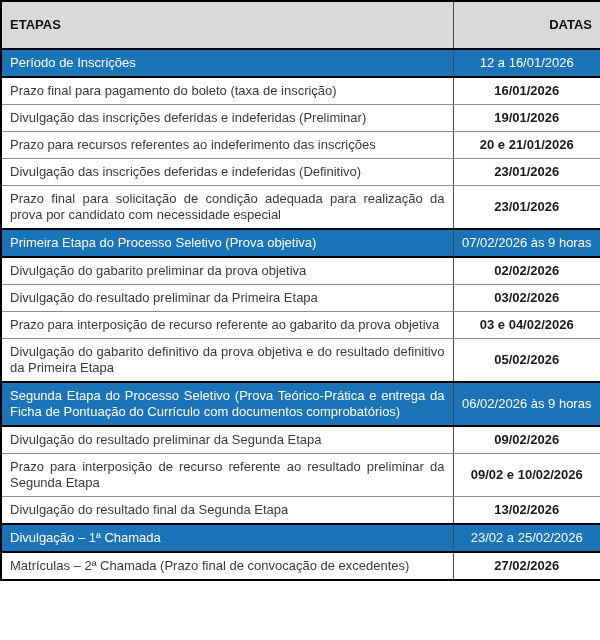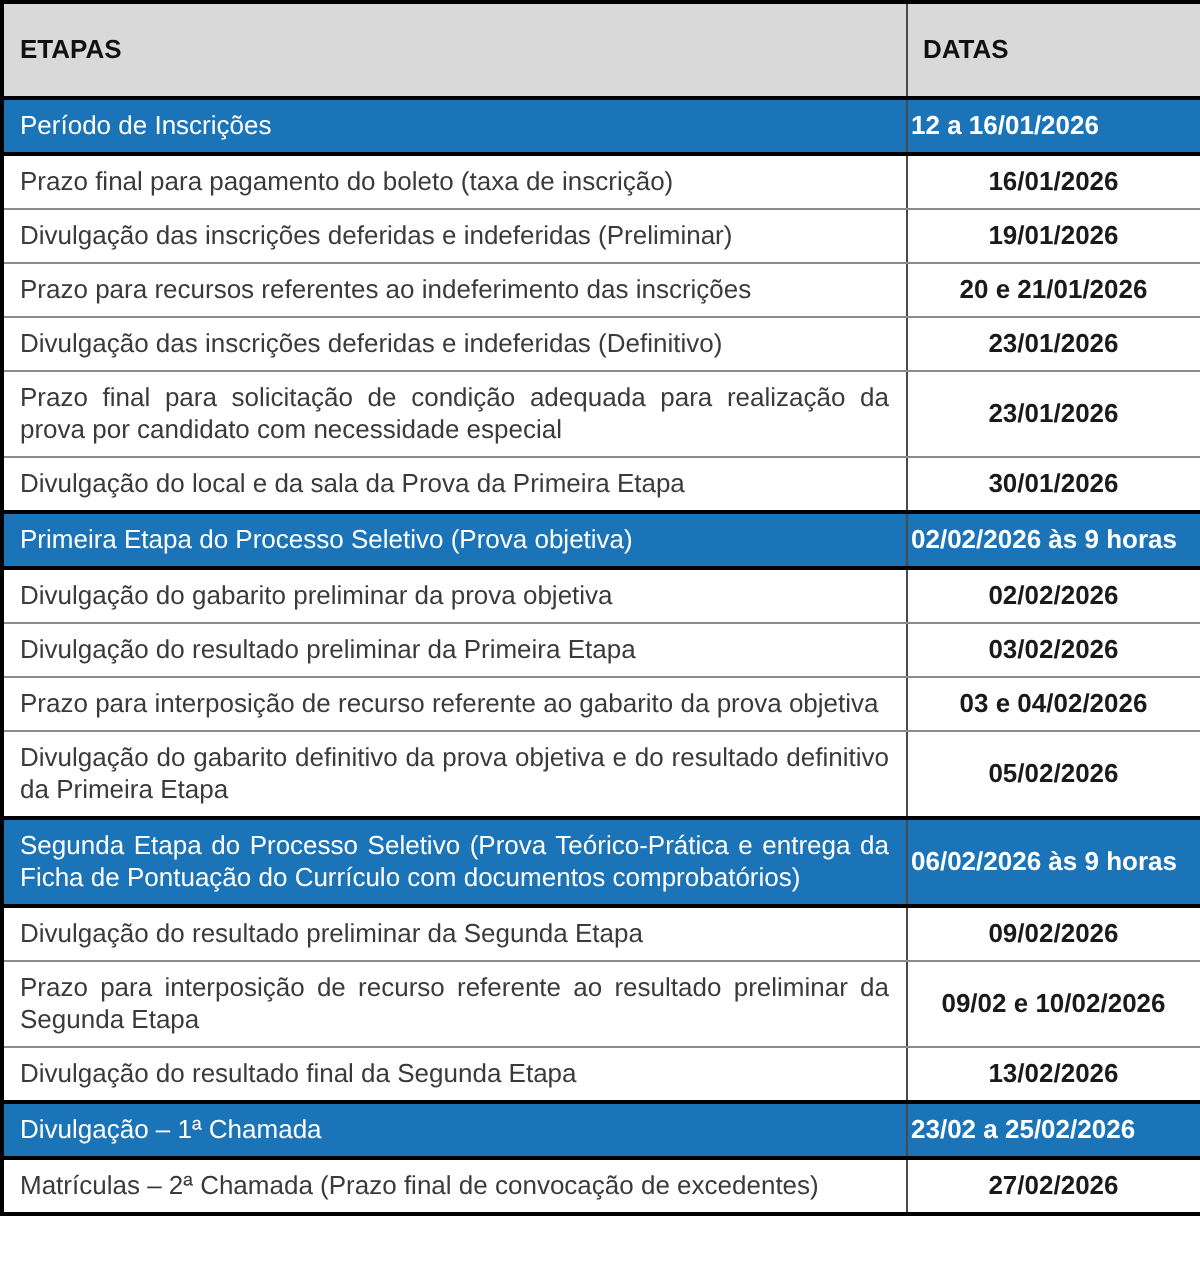--- a/index.html
+++ b/index.html
@@ -39,21 +39,21 @@
   
   tr.header-row th{
     background:var(--header-bg);
     color:#111111;
     font-weight:bold;
     font-size:13px;
     height:48px;
     border-bottom:2px solid var(--border-dark);
   }
   tr.header-row th.etapas-header{text-align:left;}
-  tr.header-row th.datas-header{text-align:left;}
+  tr.header-row th.datas-header{text-align:right;}
 
   
   th:first-child,td:first-child{
     border-right:1px solid var(--col-divider);
   }
 
   
   tr.item-row td{
     border-bottom:1px solid var(--border-light);
     background:#ffffff;
@@ -74,21 +74,22 @@
     background:var(--section-bg);
     border-top:2px solid var(--border-dark);
     border-bottom:2px solid var(--border-dark);
   }
   tr.section-row .etapa-cell{
     color:var(--section-text);
     text-align:justify;
   }
   tr.section-row .data-cell{
     color:var(--section-text);
-    font-weight:bold;
+    font-weight:normal;
+    text-align:center;
     padding:5px 2px;
   }
 </style>
 </head>
 <body>
 
 <table class="schedule">
   <colgroup>
     <col class="etapas-col">
     <col class="datas-col">
@@ -117,27 +118,23 @@
         <td class="data-cell">20 e 21/01/2026</td>
       </tr>
       <tr class="item-row">
         <td class="etapa-cell">Divulgação das inscrições deferidas e indeferidas (Definitivo)</td>
         <td class="data-cell">23/01/2026</td>
       </tr>
       <tr class="item-row">
         <td class="etapa-cell">Prazo final para solicitação de condição adequada para realização da prova por candidato com necessidade especial</td>
         <td class="data-cell">23/01/2026</td>
       </tr>
-      <tr class="item-row">
-        <td class="etapa-cell">Divulgação do local e da sala da Prova da Primeira Etapa</td>
-        <td class="data-cell">30/01/2026</td>
-      </tr>
       <tr class="section-row">
         <td class="etapa-cell">Primeira Etapa do Processo Seletivo (Prova objetiva)</td>
-        <td class="data-cell">02/02/2026 às 9 horas</td>
+        <td class="data-cell">07/02/2026 às 9 horas</td>
       </tr>
       <tr class="item-row">
         <td class="etapa-cell">Divulgação do gabarito preliminar da prova objetiva</td>
         <td class="data-cell">02/02/2026</td>
       </tr>
       <tr class="item-row">
         <td class="etapa-cell">Divulgação do resultado preliminar da Primeira Etapa</td>
         <td class="data-cell">03/02/2026</td>
       </tr>
       <tr class="item-row">

